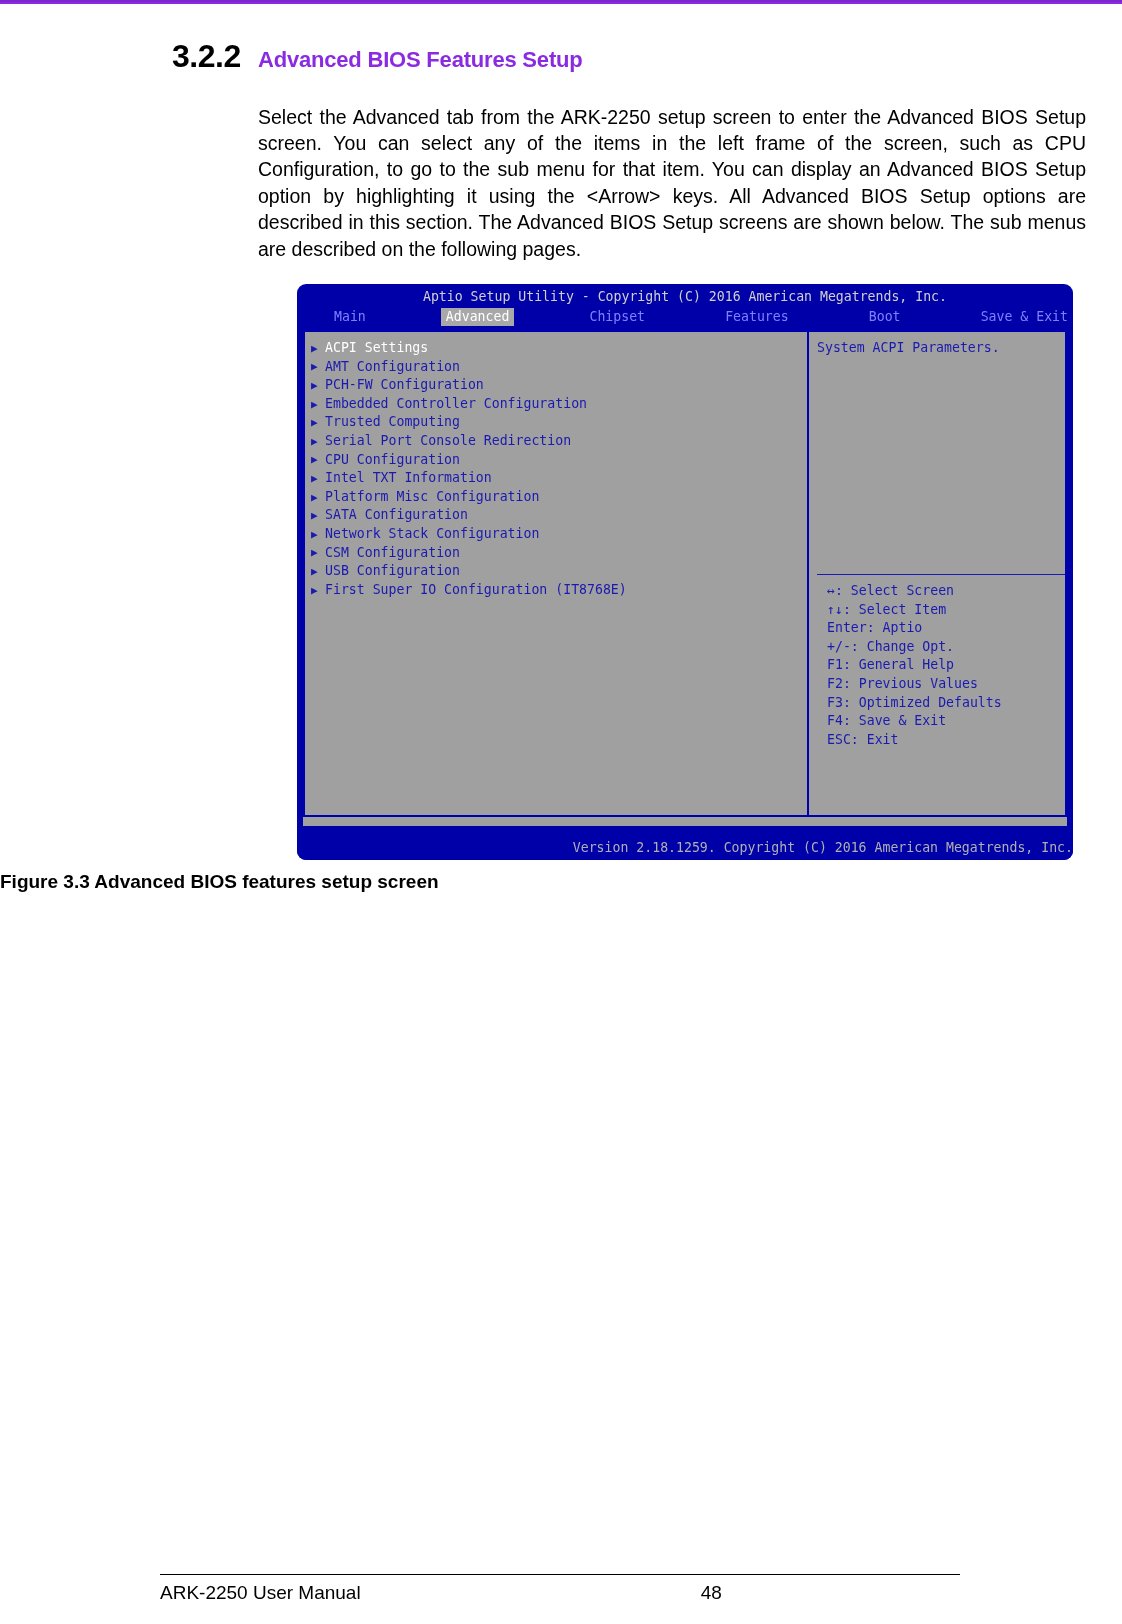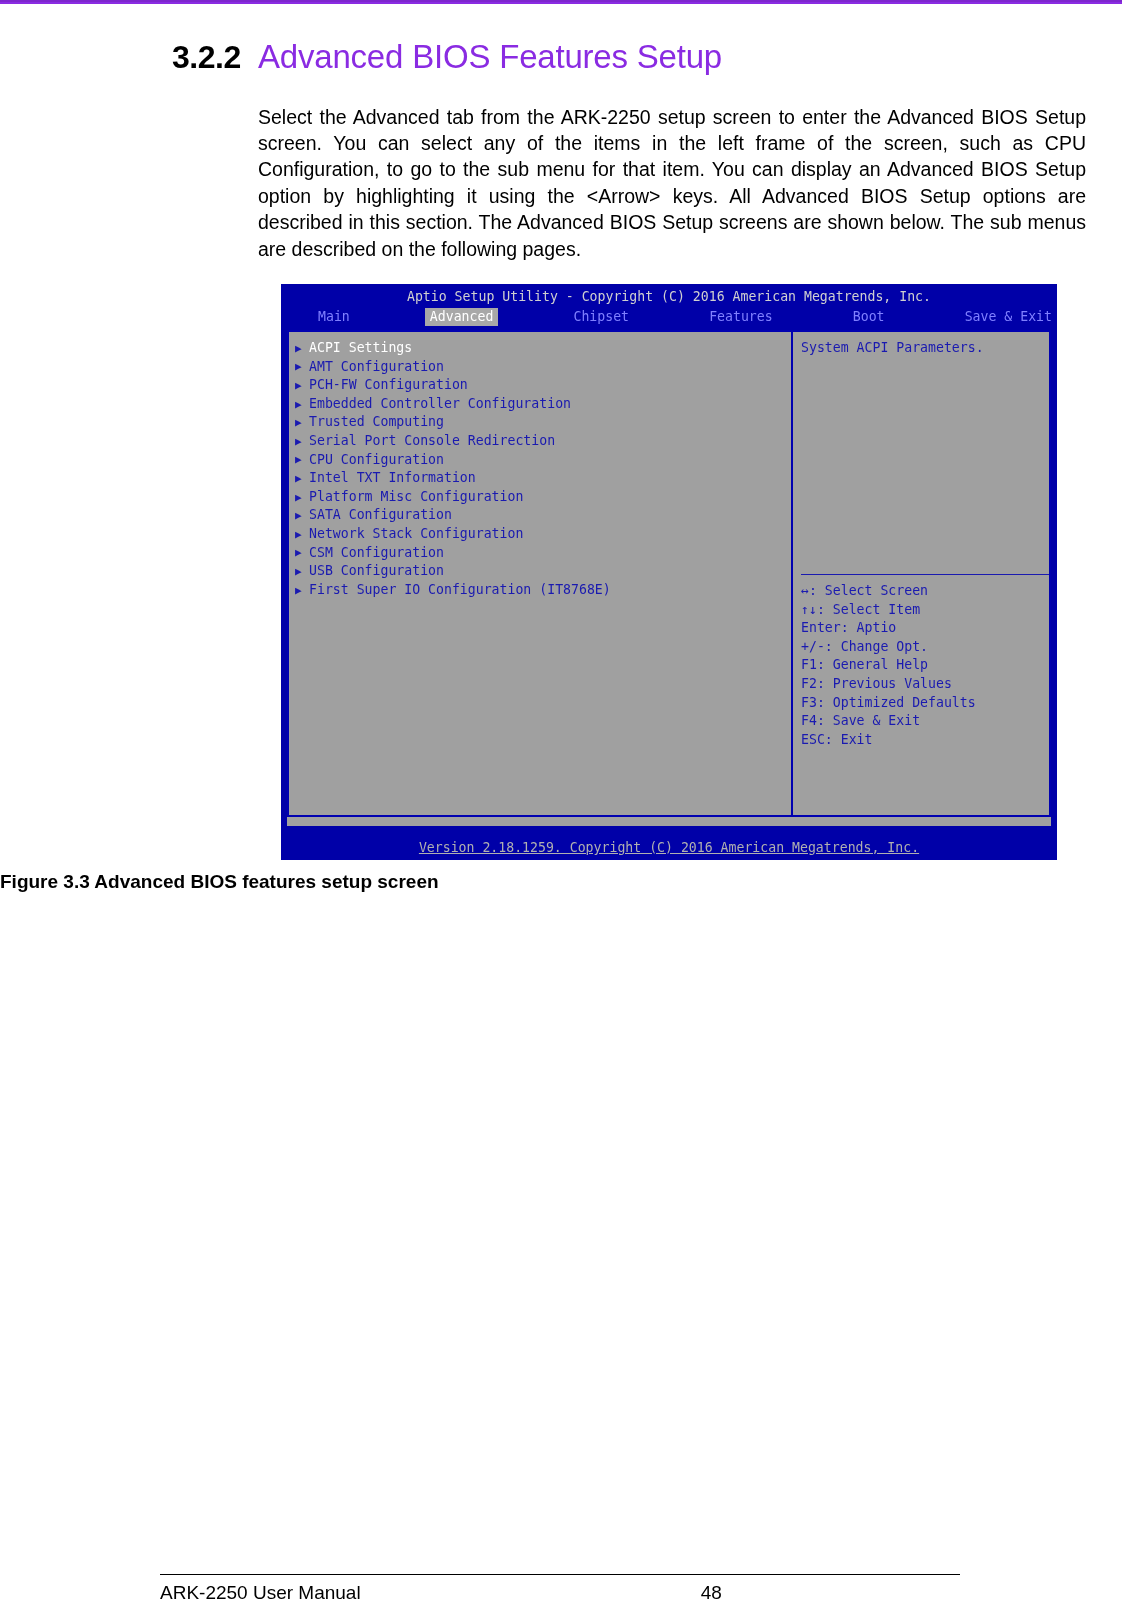--- a/index.html
+++ b/index.html
@@ -40,52 +40,53 @@
   }
   .heading-num {
     font-size: 32px;
     font-weight: bold;
     color: #000000;
     letter-spacing: -0.5px;
     width: 86px;
     flex: 0 0 86px;
   }
   .heading-title {
-    font-size: 33px;
-    font-weight: normal;
+    font-size: 22px;
+    font-weight: bold;
     color: #8a2be2;
     letter-spacing: -0.2px;
   }
 
   
   .body-para {
     position: absolute;
     left: 258px;
     top: 84px;
     width: 828px;
     font-size: 19.5px;
     line-height: 26.4px;
     color: #000000;
     text-align: justify;
     text-justify: inter-word;
   }
 
   
   .bios {
     position: absolute;
-    left: 281px;
+    left: 297px;
     top: 284px;
     width: 776px;
     height: 576px;
     background: #0000a8;
     font-family: "DejaVu Sans Mono", "Liberation Mono", monospace;
     font-size: 13.2px;
     line-height: 18.6px;
     color: #c8c8c8;
     overflow: hidden;
+    border-radius: 9px;
   }
   .bios-title {
     text-align: center;
     color: #d0d0d0;
     padding-top: 4px;
     letter-spacing: 0px;
     white-space: pre;
   }
   .bios-tabs {
     padding-left: 32px;
@@ -158,34 +159,34 @@
   .legend {
     position: absolute;
     left: 8px;
     top: 250px;
   }
   .legend-line {
     color: #1a1ab0;
     white-space: pre;
     height: 18.6px;
     line-height: 18.6px;
+    margin-left: 10px;
   }
 
   .bios-footer {
     position: absolute;
     left: 0;
     bottom: 0;
     width: 776px;
     height: 24px;
     background: #0000a8;
     color: #b0b0b0;
-    text-align: center;
+    text-align: right;
     line-height: 24px;
     white-space: pre;
-    text-decoration: underline;
   }
   .bios-gap {
     position: absolute;
     left: 6px;
     top: 533px;
     width: 764px;
     height: 9px;
     background: #a0a0a0;
   }
 

